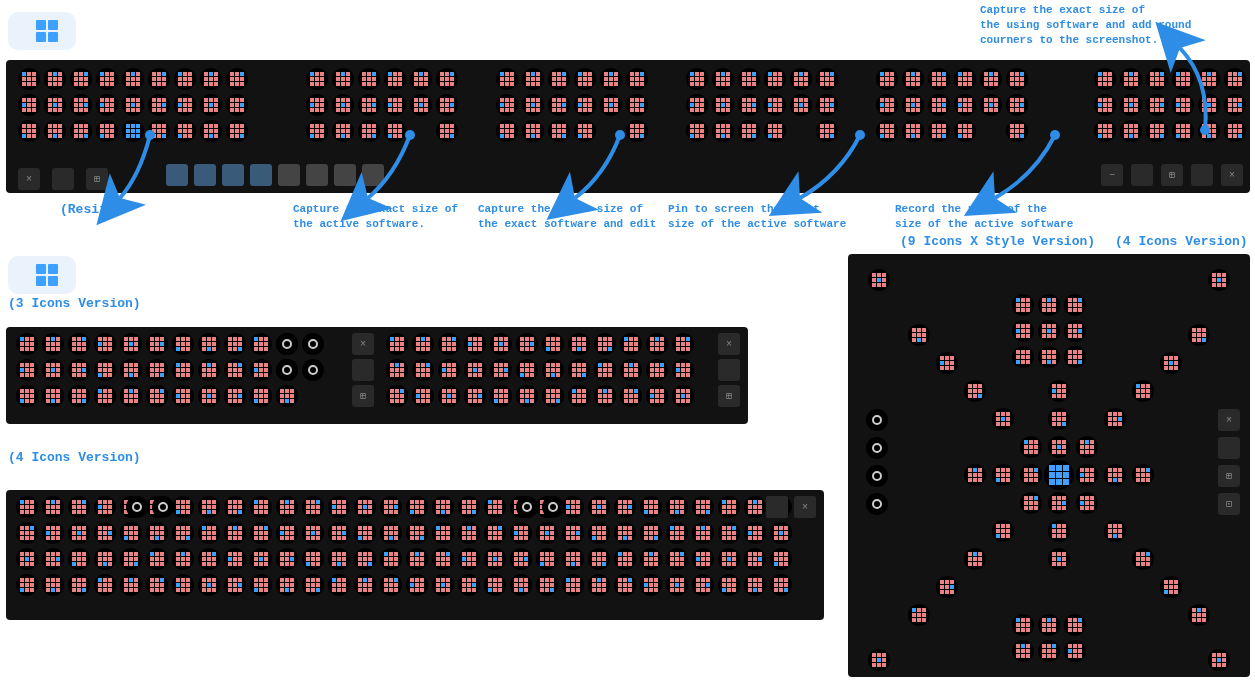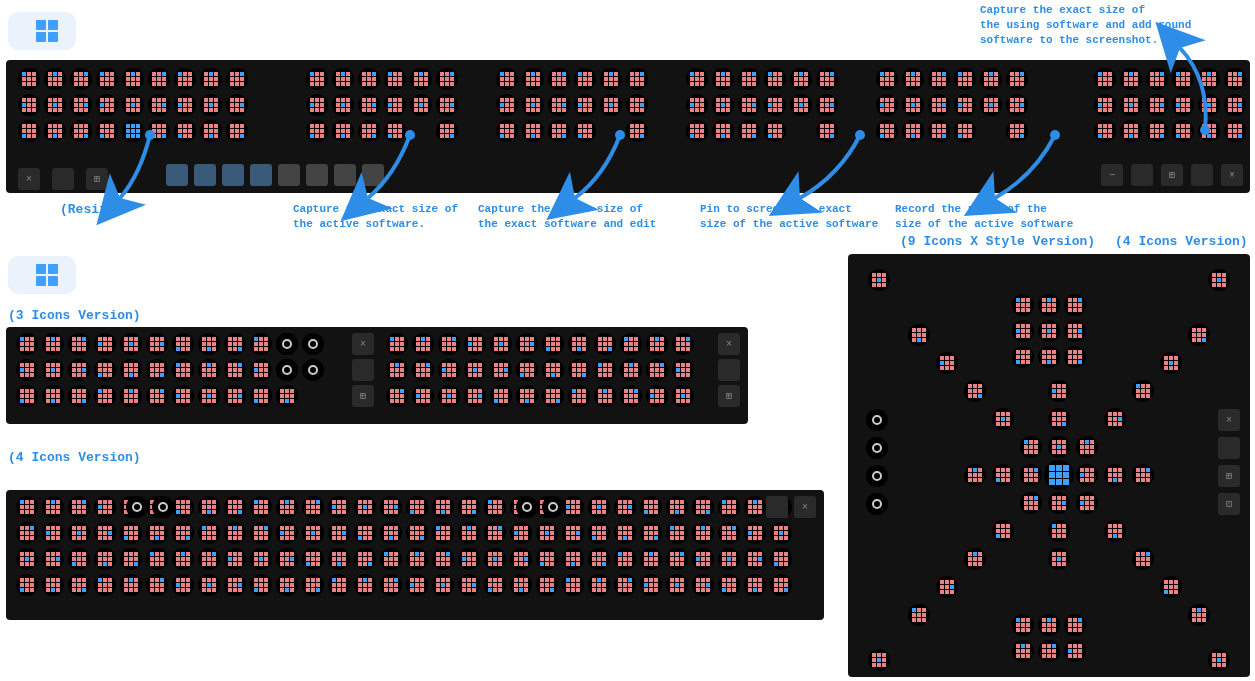--- a/index.html
+++ b/index.html
@@ -77,21 +77,21 @@
       <span></span>
       <span></span>
       <span></span>
       <span></span>
     </span>
 </div>
 
 <div class="annot" style="top:3px;left:980px;">
   <div>Capture the exact size of</div>
   <div>the using software and add round</div>
-  <div>software to the screenshot.</div>
+  <div>courners to the screenshot.</div>
 </div>
 
 <div class="kbd-panel" style="top:60px;left:6px;width:1244px;height:133px;" id="kb1">
     <div class="key" style="left: 12px; top: 8px;">
       <div class="cube">
         <div class="b"></div>
         <div class="c"></div>
         <div class="c"></div>
         <div class="c"></div>
         <div class="c"></div>
@@ -1578,41 +1578,41 @@
 <div class="sub-label" style="top:202px;left:60px;">(Resize)</div>
 
 <div class="annot" style="top:202px;left:293px;">
   <div>Capture the exact size of</div>
   <div>the active software.</div>
 </div>
 <div class="annot" style="top:202px;left:478px;">
   <div>Capture the exact size of</div>
   <div>the exact software and edit</div>
 </div>
-<div class="annot" style="top:202px;left:700px;">
+<div class="annot" style="top:202px;left:668px;">
   <div>Pin to screen the exact</div>
   <div>size of the active software</div>
 </div>
 <div class="annot" style="top:202px;left:895px;">
   <div>Record the round of the</div>
   <div>size of the active software</div>
 </div>
 <div class="sub-label" style="top:234px;left:900px;">(9 Icons X Style Version)</div>
 <div class="sub-label" style="top:234px;left:1115px;">(4 Icons Version)</div>
 
 <div class="title-pill" style="top:256px;left:8px;">
   <span class="win-icon">
       <span></span>
       <span></span>
       <span></span>
       <span></span>
     </span>
 </div>
 
-<div class="sub-label" style="top:308px;left:8px;">(3 Icons Version)</div>
+<div class="sub-label" style="top:296px;left:8px;">(3 Icons Version)</div>
 
 <div class="kbd-panel" style="top:327px;left:6px;width:742px;height:97px;" id="kb2">
     <div class="key" style="left: 10px; top: 6px;">
       <div class="cube">
         <div class="b"></div>
         <div class="c"></div>
         <div class="c"></div>
         <div class="c"></div>
         <div class="c"></div>
         <div class="c"></div>

